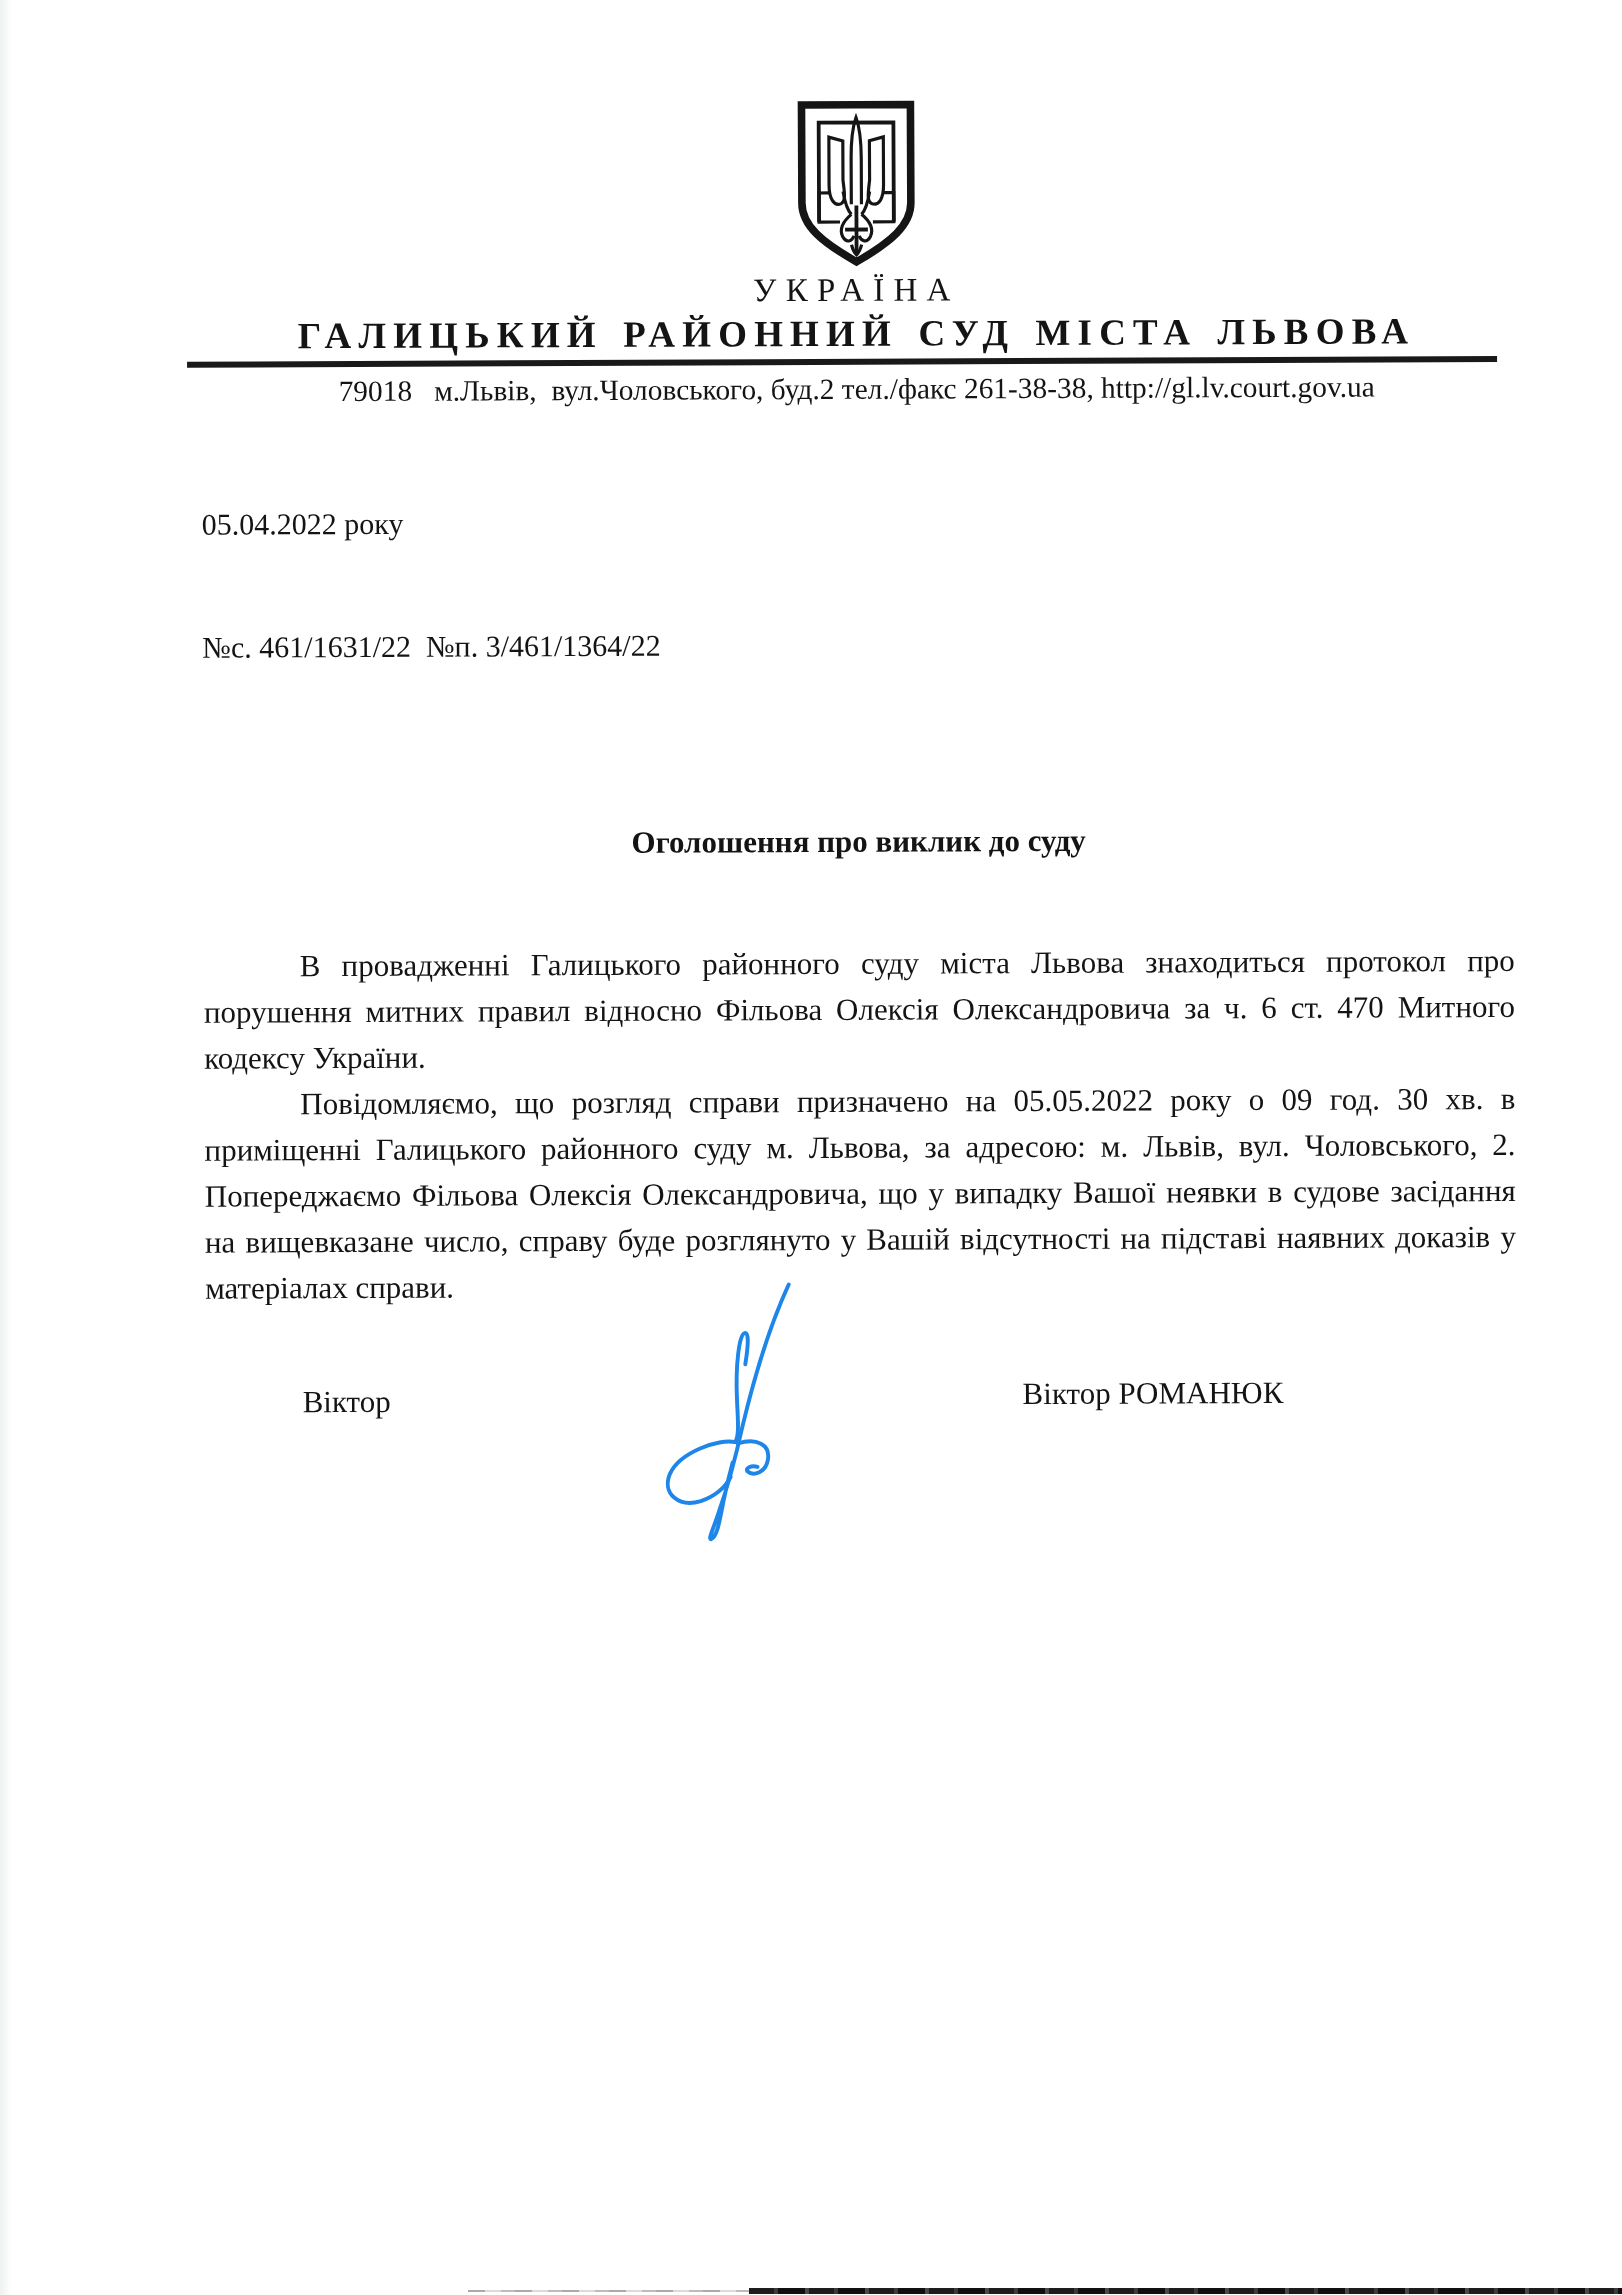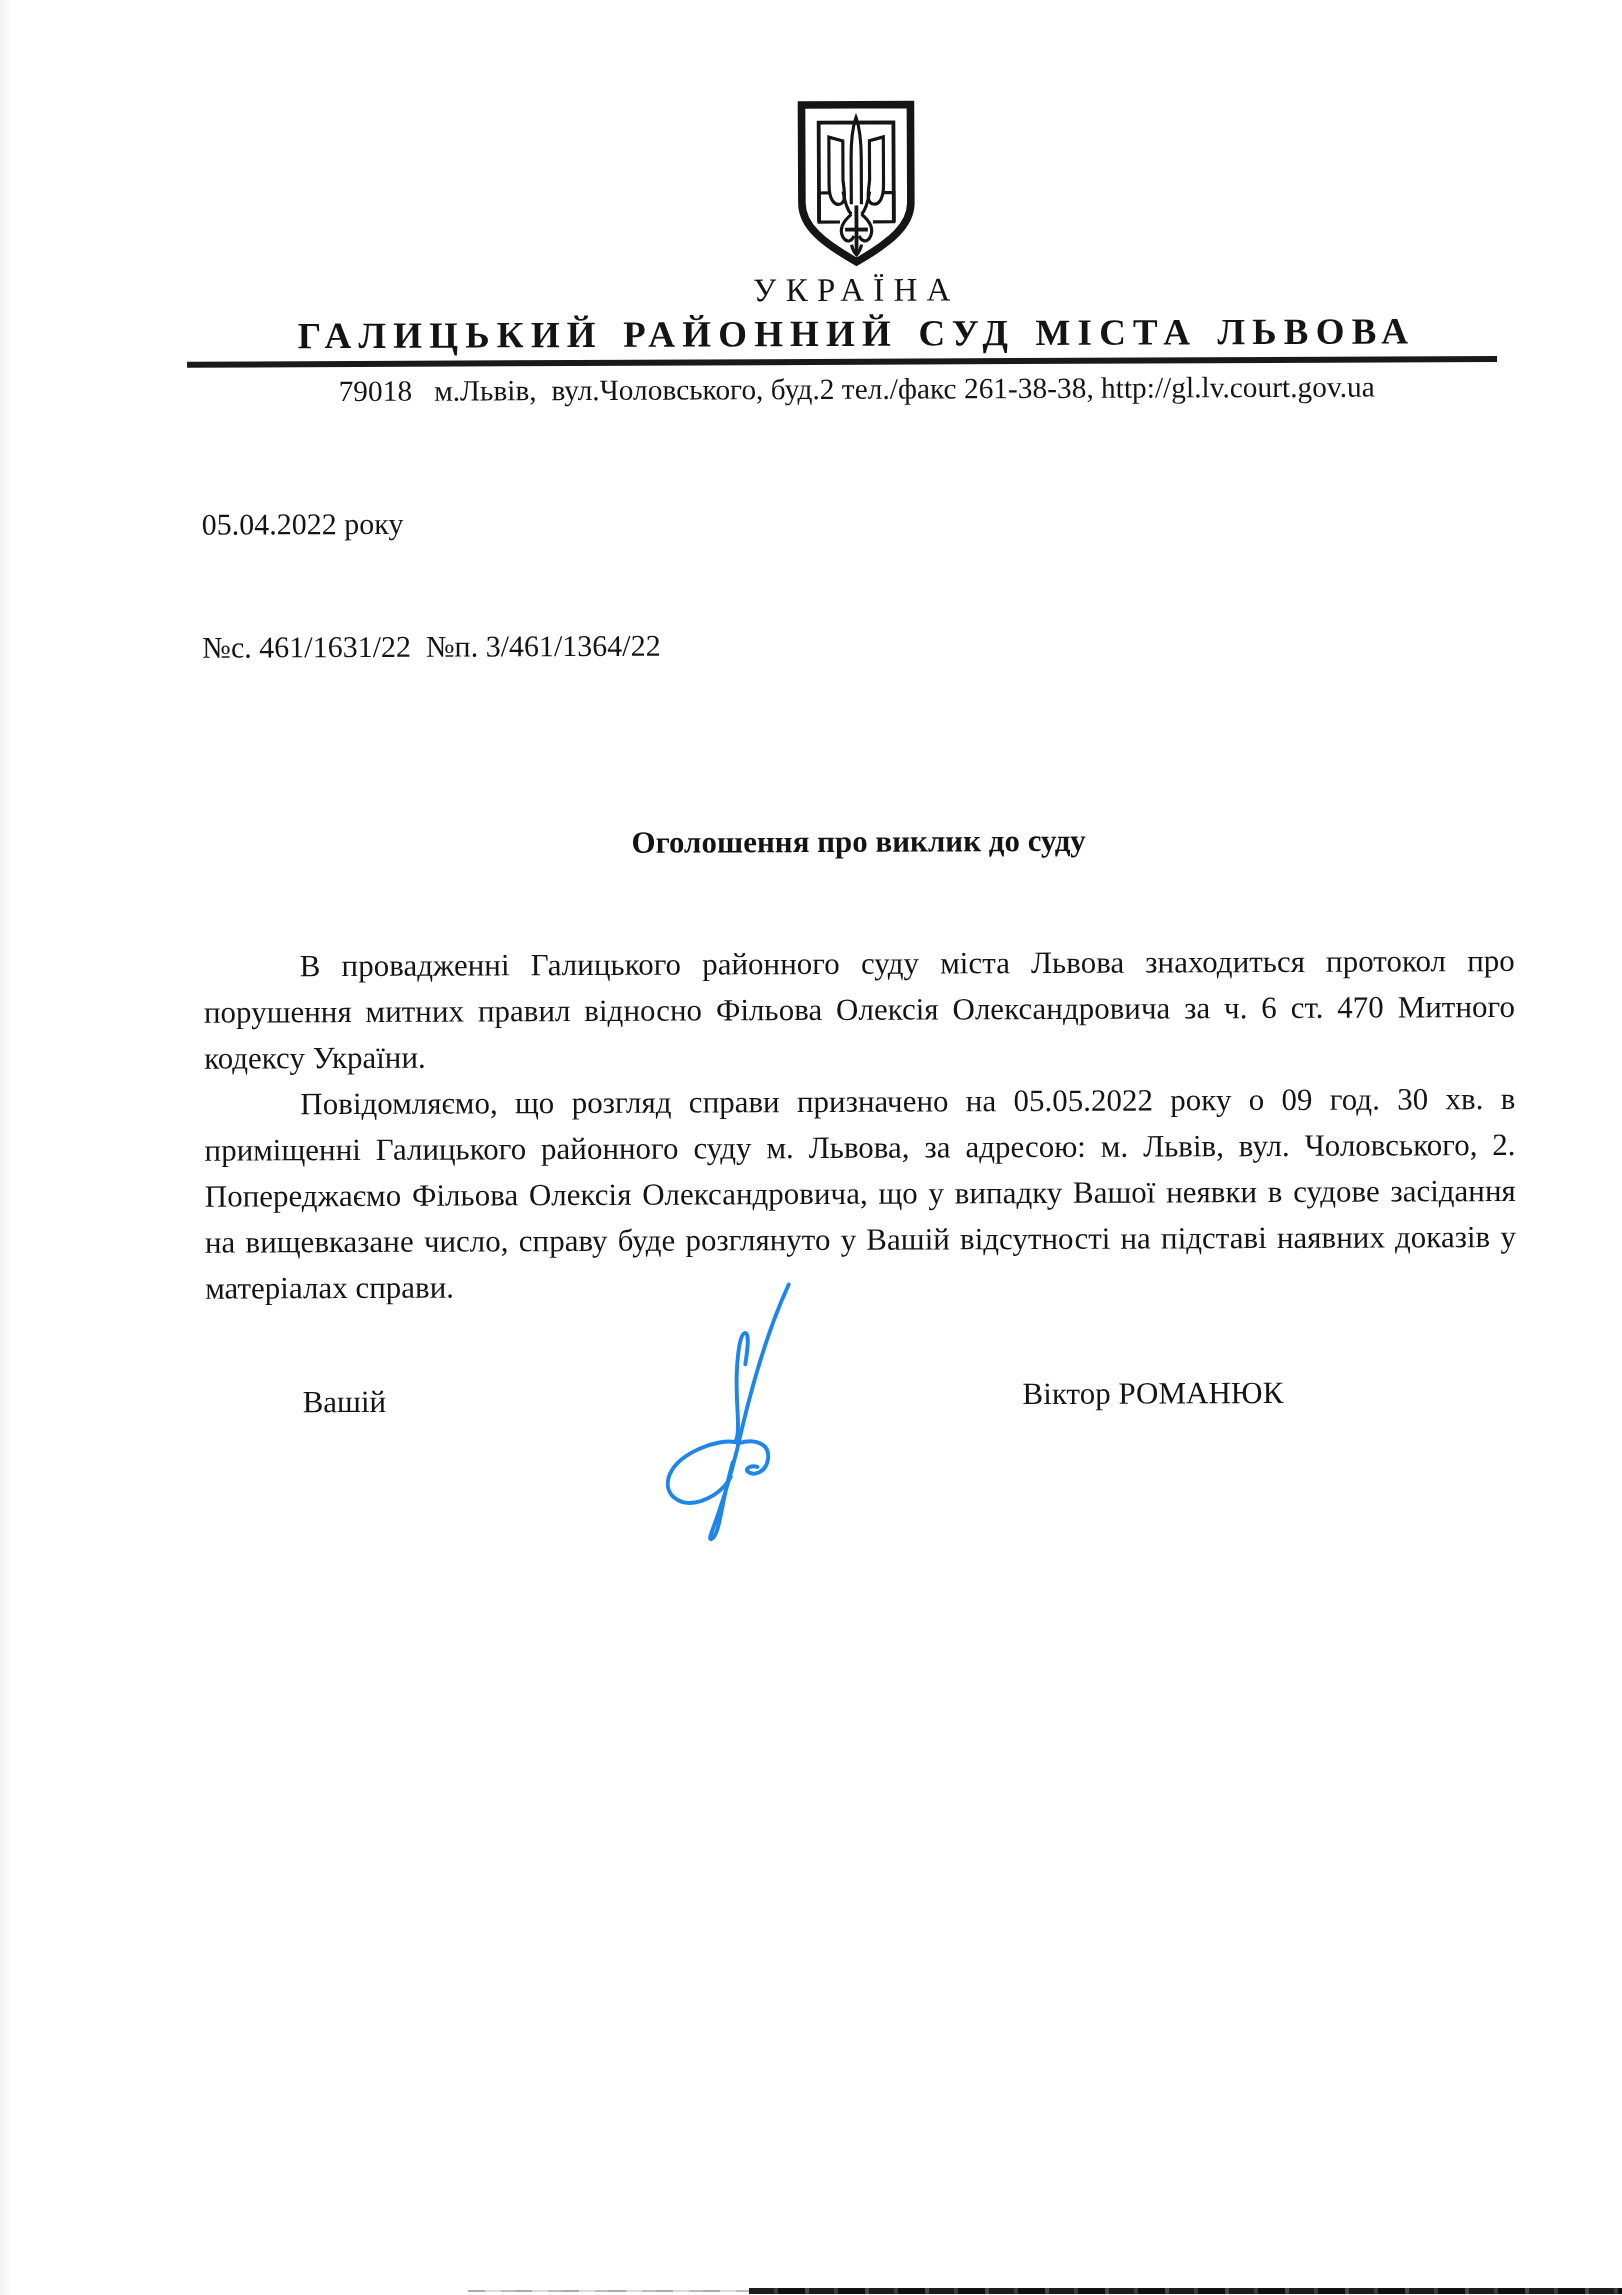--- a/index.html
+++ b/index.html
@@ -168,21 +168,21 @@
     </div>
 
     <h1 class="doc-title">Оголошення про виклик до суду</h1>
 
     <div class="body-text">
       <p>В провадженні Галицького районного суду міста Львова  знаходиться протокол про порушення митних правил відносно Фільова Олексія Олександровича за ч. 6 ст. 470 Митного кодексу України.</p>
       <p>Повідомляємо, що розгляд справи призначено на 05.05.2022 року о 09 год. 30 хв. в приміщенні Галицького районного суду м. Львова, за адресою: м. Львів, вул. Чоловського, 2. Попереджаємо Фільова Олексія Олександровича, що у випадку Вашої неявки в судове засідання на вищевказане число, справу буде розглянуто у Вашій відсутності на підставі наявних доказів у матеріалах справи.</p>
     </div>
 
     <div class="sig-row">
-      <span class="sig-role">Вашій</span>
+      <span class="sig-role">Віктор</span>
 
       <span class="sig-mark">
         <svg viewBox="0 0 228 402" xmlns="http://www.w3.org/2000/svg" fill="none" stroke="#1d86e8" stroke-width="6" stroke-linecap="round" stroke-linejoin="round">
 
           <path d="M206 8 C176 72 150 160 134 226 C121 284 106 332 97 357 C89 382 80 399 86 397 C95 393 99 368 105 338 C109 318 114 298 119 280"></path>
 
           <path d="M139 130 C144 100 145 80 138 82 C130 84 124 130 126 182 C127 212 130 238 123 249 C98 243 38 264 23 297 C10 328 37 349 70 339 C93 331 108 317 116 302"></path>
 
           <path d="M127 251 C156 242 177 253 173 276 C170 295 151 302 142 294 C137 289 148 284 157 287"></path>
         </svg>

